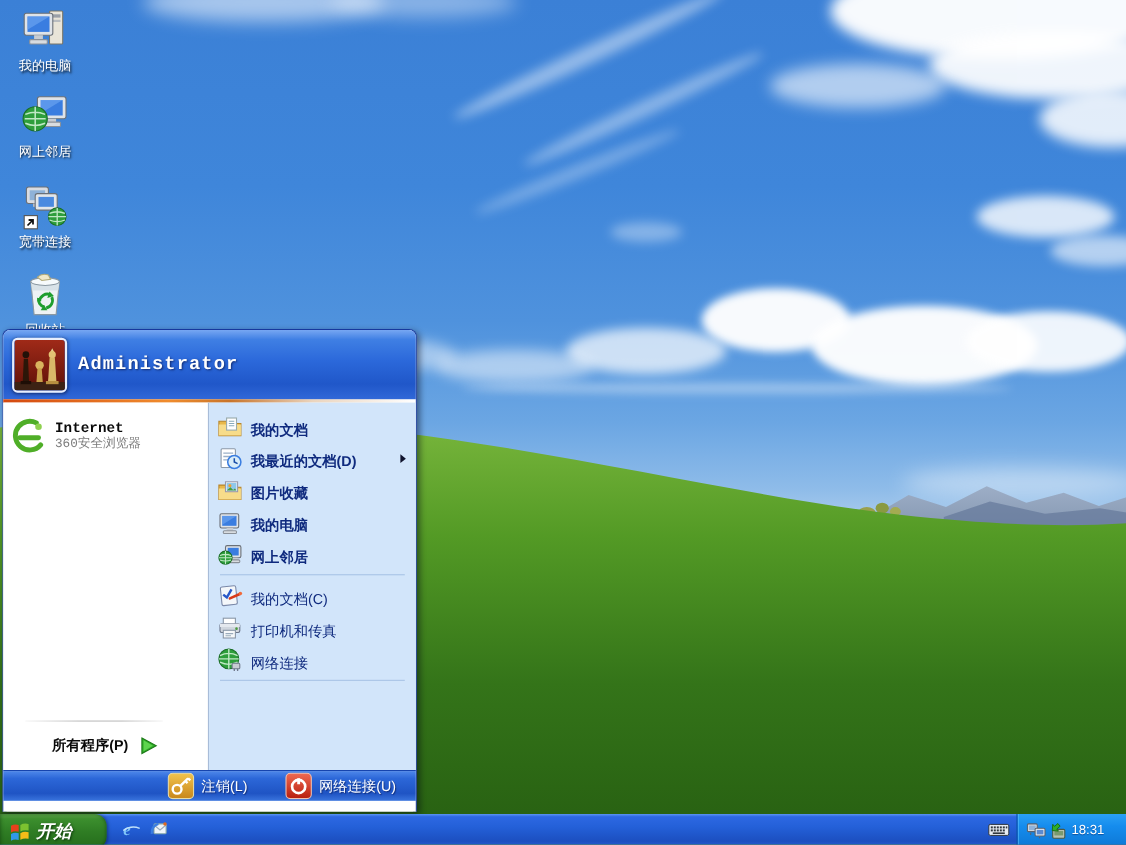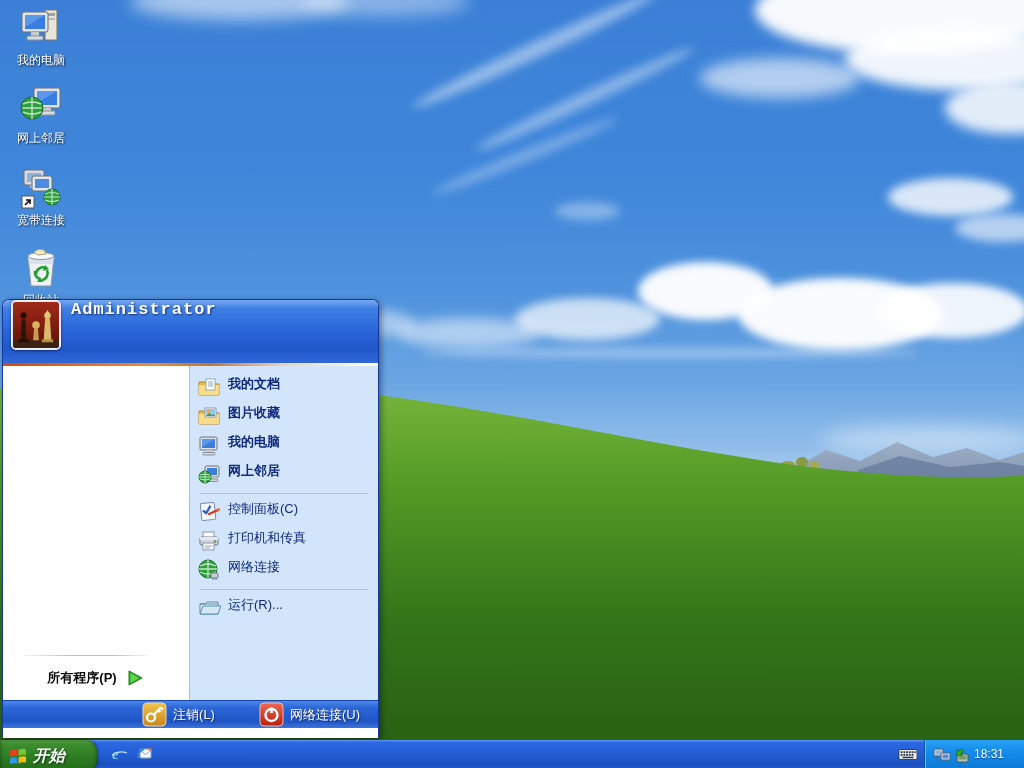--- a/index.html
+++ b/index.html
@@ -15,21 +15,21 @@
   
   .desktop-icons { position:absolute; left:0; top:0; width:82px; }
   .desk-icon { position:absolute; left:0; width:82px; display:flex; flex-direction:column; align-items:center; cursor:default; }
   .desk-icon svg { width:46px; height:46px; }
   .desk-label { margin-top:2px; font-size:12px; color:#fff; text-shadow:1px 1px 2px rgba(0,0,0,.85); white-space:nowrap; }
 
   
   .start-menu { position:absolute; left:2px; top:299px; width:377px; height:439px;
     border:1px solid #16389e; border-bottom:none; border-radius:7px 7px 0 0;
     box-shadow:2px 2px 6px rgba(0,0,20,.45); background:#fff; z-index:20; }
-  .menu-header { height:63px; border-radius:6px 6px 0 0; display:flex; align-items:flex-start; padding-left:8px;
+  .menu-header { height:63px; border-radius:6px 6px 0 0; display:flex; align-items:center; padding-left:8px;
     background:linear-gradient(180deg,#77a7f2 0%,#3f7fe4 14%,#2b68da 45%,#2057c9 78%,#3168d8 100%); }
   .avatar { width:50px; height:50px; border-radius:5px; border:2px solid #e8eefc; box-shadow:0 1px 3px rgba(0,0,30,.5); overflow:hidden; flex:none; }
   .avatar svg { width:100%; height:100%; display:block; }
   .user-name { margin-left:10px; color:#fff; font-size:17px; font-weight:bold;
     font-family:"Liberation Mono","DejaVu Sans Mono",monospace; text-shadow:1px 1px 2px rgba(0,0,40,.6); letter-spacing:1px; }
   .orange-line { height:3px;
     background:linear-gradient(90deg,#d4490f 0%,#f08c2d 40%,#c8742a 55%,rgba(210,160,110,.45) 75%,rgba(255,255,255,.25) 100%); }
   .menu-body { display:flex; height:334px; }
   .left-col { position:relative; width:187px; background:#fff; border-right:1px solid #a8bcd8; padding-top:10px; }
   .right-col { flex:1; background:#d2e5fa; padding-top:7px; }
@@ -38,31 +38,31 @@
   .pinned-item svg { width:32px; height:32px; flex:none; }
   .p-title { font-size:13px; font-weight:bold; color:#0a0a0a; font-family:"Liberation Mono","DejaVu Sans Mono",monospace; line-height:15px;}
   .p-sub { font-size:11.5px; color:#7b7b7b; font-family:"Liberation Mono","DejaVu Sans Mono",monospace; line-height:14px;}
 
   .allprog-sep { position:absolute; bottom:44px; left:20px; width:125px; height:1px;
     background:linear-gradient(90deg,rgba(160,160,160,.1),#bdbdbd 40%,#bdbdbd 70%,rgba(160,160,160,.1)); }
   .all-programs { position:absolute; bottom:6px; left:0; width:100%; display:flex; align-items:center; justify-content:center; gap:8px; padding:6px 0; cursor:pointer; }
   .ap-label { font-size:13px; font-weight:bold; color:#0a0a0a; }
   .all-programs svg { width:20px; height:20px; }
 
-  .place-item { position:relative; display:flex; align-items:flex-start; gap:7px; padding:2px 4px 2px 7px; height:29px; cursor:pointer; }
+  .place-item { position:relative; display:flex; align-items:flex-end; gap:7px; padding:2px 4px 2px 7px; height:29px; cursor:pointer; }
   .place-item svg { width:24px; height:24px; flex:none; }
   .pl-label { font-size:13px; color:#0f2a7e; }
   .pl-bold { font-weight:bold; }
   .right-sep { height:1px; margin:4px 10px 4px 10px; background:#a9c4e6; }
   .submenu-arrow { position:absolute; right:9px; top:11px; width:0; height:0;
     border-left:5px solid #10142e; border-top:4px solid transparent; border-bottom:4px solid transparent; }
 
   .menu-footer { height:28px; border-top:1px solid #1644ae; border-radius:0;
     background:linear-gradient(180deg,#4e88ea 0%,#2c67d8 25%,#1f54c4 75%,#3a74dd 100%);
-    display:flex; align-items:center; justify-content:flex-end; gap:36px; padding-right:14px; }
+    display:flex; align-items:center; justify-content:flex-end; gap:26px; padding-right:14px; }
   .footer-btn { display:flex; align-items:center; gap:6px; cursor:pointer; padding:2px 4px; border-radius:3px; }
   .footer-btn svg { width:25px; height:25px; }
   .footer-label { color:#fff; font-size:13px; text-shadow:1px 1px 1px rgba(0,0,40,.5); }
 
   
   .taskbar { position:absolute; left:0; top:740px; width:1024px; height:28px; z-index:30;
     background:linear-gradient(180deg,#5a95f2 0%,#2d68e2 9%,#2460d8 42%,#1c4fc0 88%,#2258cc 100%); }
   .start-button { position:absolute; left:0; top:0; height:32px; width:97px; display:flex; align-items:center; gap:5px;
     padding-left:8px; cursor:pointer; border-radius:0 11px 11px 0;
     background:linear-gradient(180deg,#60ad4e 0%,#3c8f2e 14%,#2f7d24 50%,#27701d 86%,#318527 100%);
@@ -216,20 +216,31 @@
         </svg>
       </div>
       <div class="user-name">Administrator</div>
     </div>
     <div class="orange-line"></div>
 
     <div class="menu-body">
 
       <div class="left-col">
 
+        <div class="pinned-item">
+          <svg viewBox="0 0 32 32">
+            <circle cx="16" cy="16" r="13" fill="none" stroke="#4fae28" stroke-width="4.5" stroke-dasharray="58 24" stroke-linecap="round" transform="rotate(40 16 16)"></circle>
+            <path d="M7 18 L24 18" stroke="#4fae28" stroke-width="4.5" stroke-linecap="round"></path>
+            <circle cx="24" cy="8" r="3" fill="#8fd14f"></circle>
+          </svg>
+          <div>
+            <div class="p-title">Internet</div>
+            <div class="p-sub">360安全浏览器</div>
+          </div>
+        </div>
 
 
         <div class="allprog-sep"></div>
         <div class="all-programs">
           <span class="ap-label">所有程序(P)</span>
           <svg viewBox="0 0 20 20">
             <path d="M4 3 L17 10 L4 17 Z" fill="#2fae28" stroke="#1d7a18"></path>
             <path d="M5.5 5 L14 10 L5.5 15 Z" fill="#5ed44e"></path>
           </svg>
         </div>
@@ -240,20 +251,30 @@
         <div class="place-item">
           <svg viewBox="0 0 24 24">
             <path d="M2 7 L9 7 L11 9 L22 9 L22 20 L2 20 Z" fill="#e8b84a" stroke="#b8862a"></path>
             <path d="M2 10 L22 10 L22 20 L2 20 Z" fill="#f7dc8a"></path>
             <rect x="9" y="4" width="9" height="11" fill="#fff" stroke="#9aa"></rect>
             <path d="M11 7 L16 7 M11 9 L16 9 M11 11 L16 11" stroke="#8ab" stroke-width="1"></path>
           </svg>
           <span class="pl-label pl-bold">我的文档</span>
         </div>
 
+        <div class="place-item">
+          <svg viewBox="0 0 24 24">
+            <rect x="4" y="3" width="13" height="17" rx="1" fill="#fff" stroke="#8a98a8"></rect>
+            <path d="M6 7 L15 7 M6 10 L15 10 M6 13 L12 13" stroke="#9ab0c8" stroke-width="1.2"></path>
+            <circle cx="16" cy="15" r="6" fill="#d8ecf8" stroke="#3a7de0" stroke-width="1.4"></circle>
+            <path d="M16 11.5 L16 15 L19 16.5" stroke="#1a4ea8" stroke-width="1.4" fill="none"></path>
+          </svg>
+          <span class="pl-label pl-bold">我最近的文档(D)</span>
+          <span class="submenu-arrow"></span>
+        </div>
 
         <div class="place-item">
           <svg viewBox="0 0 24 24">
             <path d="M2 7 L9 7 L11 9 L22 9 L22 20 L2 20 Z" fill="#e8b84a" stroke="#b8862a"></path>
             <path d="M2 10 L22 10 L22 20 L2 20 Z" fill="#f7dc8a"></path>
             <rect x="8" y="4" width="11" height="9" fill="#fff" stroke="#99a"></rect>
             <rect x="9" y="5" width="9" height="7" fill="#8fc8ea"></rect>
             <circle cx="12" cy="7.5" r="1.4" fill="#f0a030"></circle>
             <path d="M9 12 L12.5 9 L15 11.5 L16.5 10 L18 12 Z" fill="#4a9a3c"></path>
           </svg>
@@ -285,21 +306,21 @@
 
         <div class="right-sep"></div>
 
         <div class="place-item">
           <svg viewBox="0 0 24 24">
             <rect x="4" y="3" width="14" height="17" rx="1.5" fill="#f4f7fa" stroke="#7a88a8" transform="rotate(-6 11 11)"></rect>
             <path d="M6 10 L9 13 L14 6" stroke="#2a58c8" stroke-width="2.2" fill="none" transform="rotate(-6 11 11)"></path>
             <path d="M12 14 L21 10" stroke="#d83a1a" stroke-width="2.4" stroke-linecap="round"></path>
             <circle cx="21.5" cy="9.5" r="1.6" fill="#f06a3a"></circle>
           </svg>
-          <span class="pl-label">控制面板(C)</span>
+          <span class="pl-label">我的文档(C)</span>
         </div>
 
         <div class="place-item">
           <svg viewBox="0 0 24 24">
             <rect x="6" y="3" width="11" height="6" fill="#fff" stroke="#8a98a8"></rect>
             <rect x="3" y="8" width="18" height="8" rx="1.5" fill="#d0d6de" stroke="#6a7488"></rect>
             <rect x="3" y="8" width="18" height="3" fill="#e4e8ee"></rect>
             <circle cx="18" cy="12.5" r="1.2" fill="#4a9a3c"></circle>
             <rect x="6" y="14" width="11" height="7" fill="#f6f8fa" stroke="#8a98a8"></rect>
             <path d="M8 17 L15 17 M8 19 L13 19" stroke="#9ab" stroke-width="1"></path>
@@ -312,29 +333,20 @@
             <circle cx="11" cy="11" r="9" fill="#2e9e3c" stroke="#1a6e26"></circle>
             <path d="M3 8 Q11 4 19 8 M3 14 Q11 18 19 14 M11 2 L11 20 M2 11 L20 11" stroke="#bfe8c4" stroke-width="1.3" fill="none"></path>
             <rect x="14" y="15" width="7" height="5" rx="1" fill="#c8ccd4" stroke="#70788a"></rect>
             <path d="M16 20 L16 22 M19 20 L19 22" stroke="#70788a" stroke-width="1.2"></path>
           </svg>
           <span class="pl-label">网络连接</span>
         </div>
 
         <div class="right-sep"></div>
 
-        <div class="place-item">
-          <svg viewBox="0 0 24 24">
-            <path d="M3 8 L8 8 L10 6 L21 6 L21 18 L3 18 Z" fill="#e8f2f8" stroke="#5a8aa8"></path>
-            <path d="M3 8 L21 8" stroke="#5a8aa8"></path>
-            <rect x="6" y="11" width="12" height="5" fill="#fff" stroke="#8ab0c8"></rect>
-            <path d="M3 18 L6 10 L24 10 L21 18 Z" fill="#d2e8f4" stroke="#5a8aa8"></path>
-          </svg>
-          <span class="pl-label">运行(R)...</span>
-        </div>
 
       </div>
     </div>
 
     <div class="menu-footer">
       <div class="footer-btn">
         <svg viewBox="0 0 25 25">
           <defs>
               <linearGradient id="keyBg" x1="0" y1="0" x2="0" y2="1">
             <stop offset="0" stop-color="#f2c44e"></stop>

